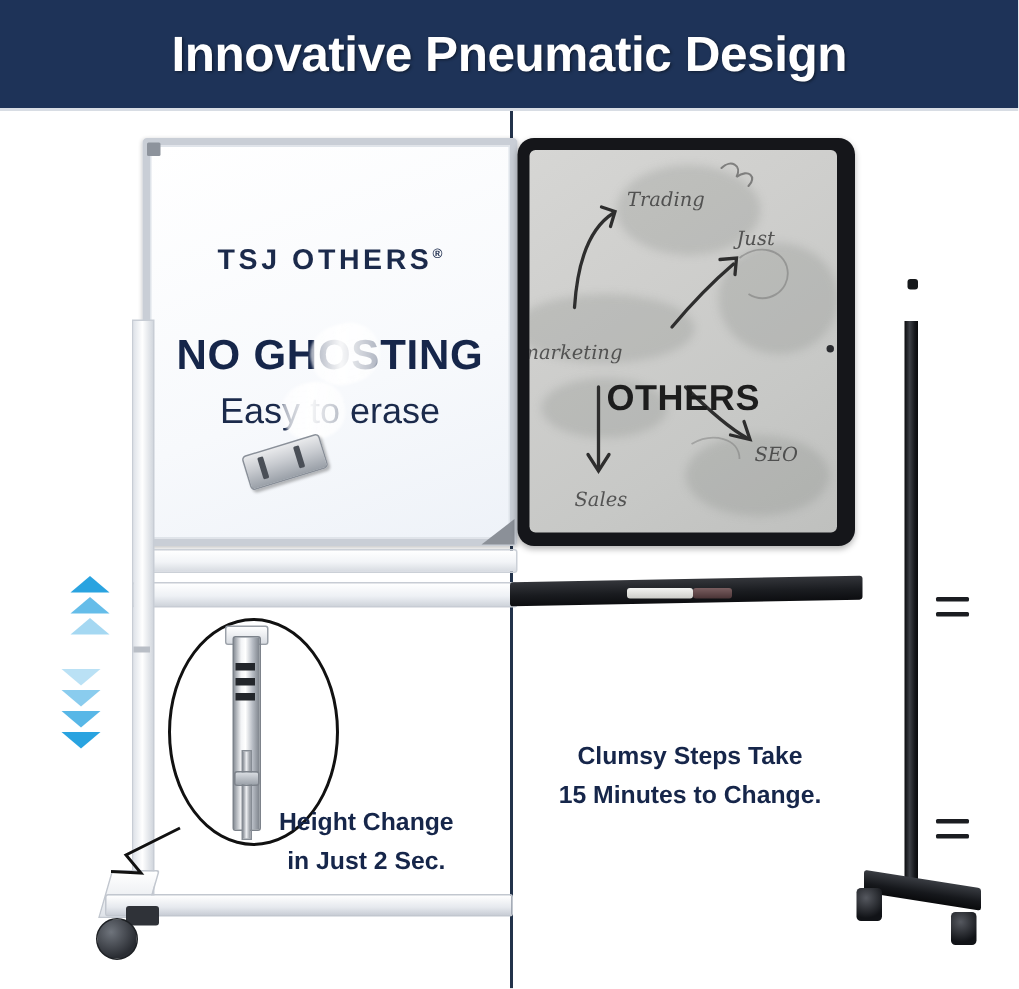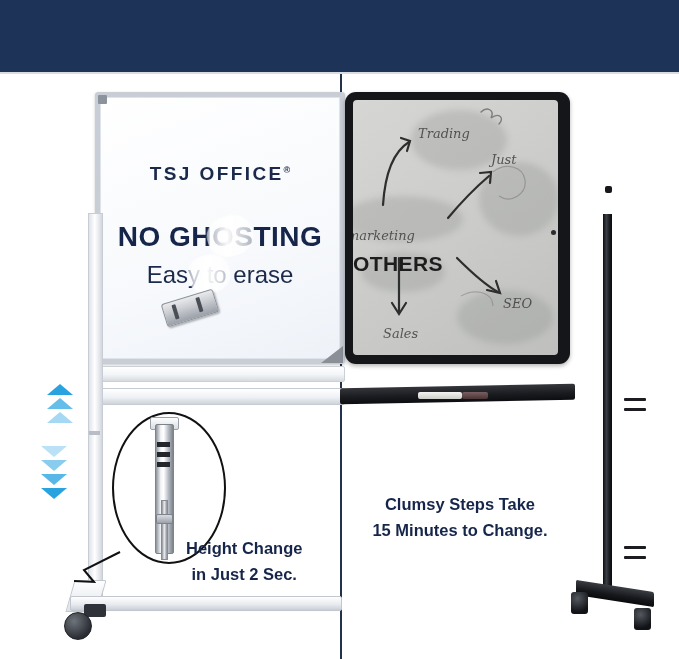--- a/index.html
+++ b/index.html
@@ -95,22 +95,22 @@
 
   
   .ob-frame{position:absolute;left:345px;top:92px;width:225px;height:272px;
      background:#15161a;border-radius:11px;box-shadow:0 2px 4px rgba(0,0,0,.3);}
   .ob-inner{position:absolute;left:8px;top:8px;right:12px;bottom:9px;border-radius:4px;
      background:linear-gradient(145deg,#d6d6d4 0%,#cfcfcd 35%,#c7c8c6 70%,#bfc0be 100%);
      overflow:hidden;}
   .stain{position:absolute;background:rgba(120,122,120,.22);border-radius:50%;filter:blur(3px);}
   .hw{position:absolute;color:#3a3a3a;font-family:"DejaVu Serif",serif;
       font-style:italic;font-size:13px;white-space:nowrap;opacity:.82;}
-  .others{position:absolute;left:0;right:0;top:152px;text-align:left;
-      color:#1d1d1d;font-size:21px;font-weight:bold;letter-spacing:.4px;}
+  .others{position:absolute;left:0;right:0;top:152px;text-align:center;
+      color:#1d1d1d;font-size:24px;font-weight:bold;letter-spacing:.4px;}
   .ob-screw{position:absolute;right:14px;top:138px;width:5px;height:5px;border-radius:50%;background:#2b2c30;}
 
   
   .btray{position:absolute;left:340px;top:386px;width:235px;height:16px;
      background:linear-gradient(180deg,#34363b 0%,#1a1c20 55%,#0c0d10 100%);border-radius:2px;
      transform:skewY(-1.1deg);}
   .marker{position:absolute;top:392px;height:7px;border-radius:2px;}
   .mk1{left:418px;width:44px;background:linear-gradient(180deg,#f4f4f2,#cdcdc9);}
   .mk2{left:462px;width:26px;background:linear-gradient(180deg,#7a5e60,#4a3436);}
   .bpost{position:absolute;left:603px;top:214px;width:9px;height:375px;
@@ -130,31 +130,32 @@
        font-weight:bold;line-height:1.55;white-space:nowrap;}
   .cap-left{left:186px;top:492px;margin-top:44px;}
   .cap-right{left:348px;width:224px;top:492px;}
 </style>
 </head>
 <body>
 
 <div id="stage">
 
   <div class="banner"></div>
+  <div class="banner-title">Innovative Pneumatic Design</div>
   <div class="banner-rule"></div>
 
   <div class="divider"></div>
 
   <div class="wb-frame">
     <div class="wb-inner"></div>
     <div class="wb-corner tl"></div>
     <div class="wb-bracket"></div>
 
     <div class="logo">
-      <span>TSJ OFFICE</span><sup>®</sup>
+      <span>TSJ OTHERS</span><sup>®</sup>
     </div>
 
     <div class="no-ghost">NO GHOSTING</div>
     <div class="easy">Easy to erase</div>
 
     <div class="smudge sm1"></div>
     <div class="smudge sm2"></div>
   </div>
 
   <div class="eraser"></div>

